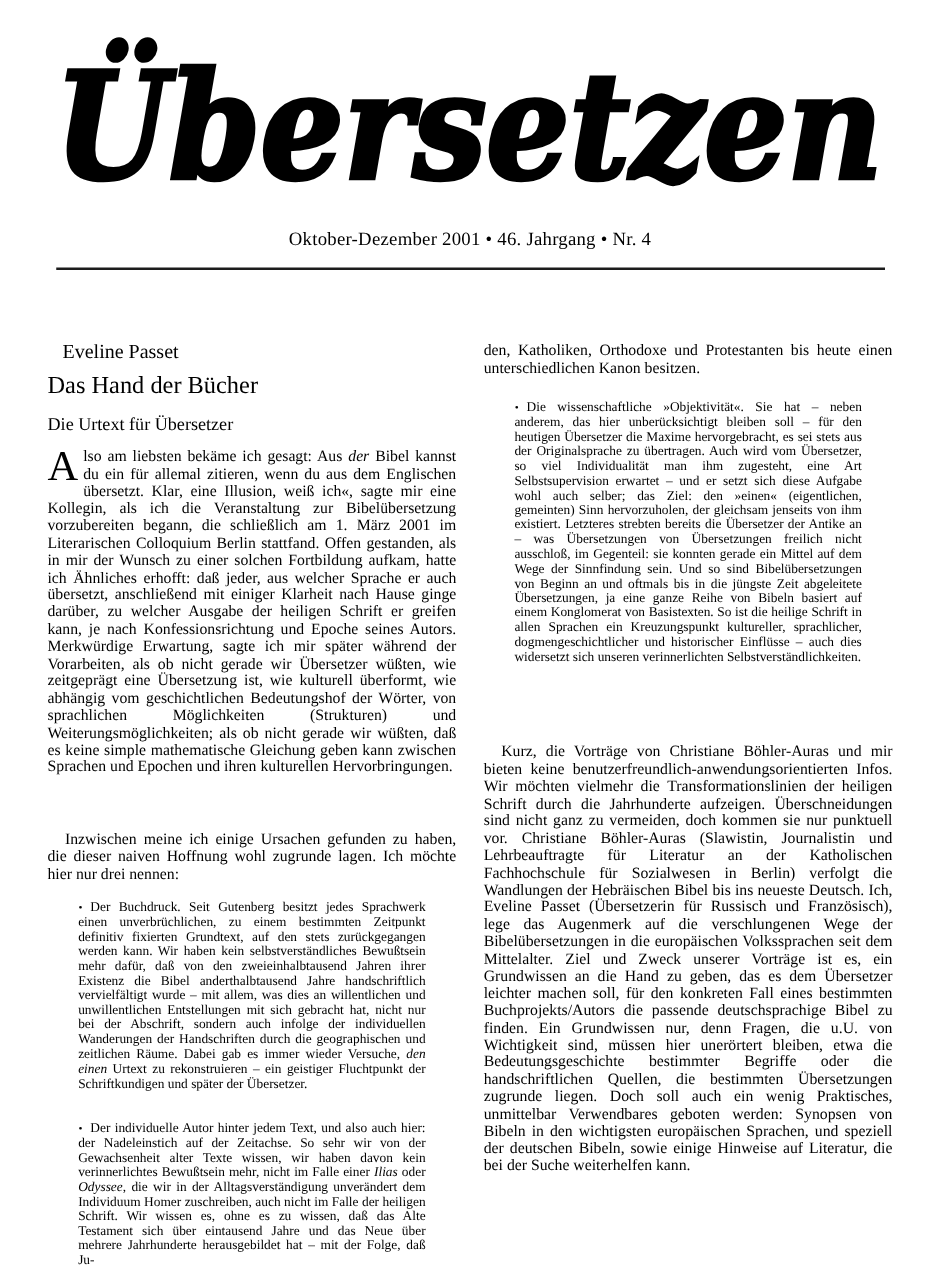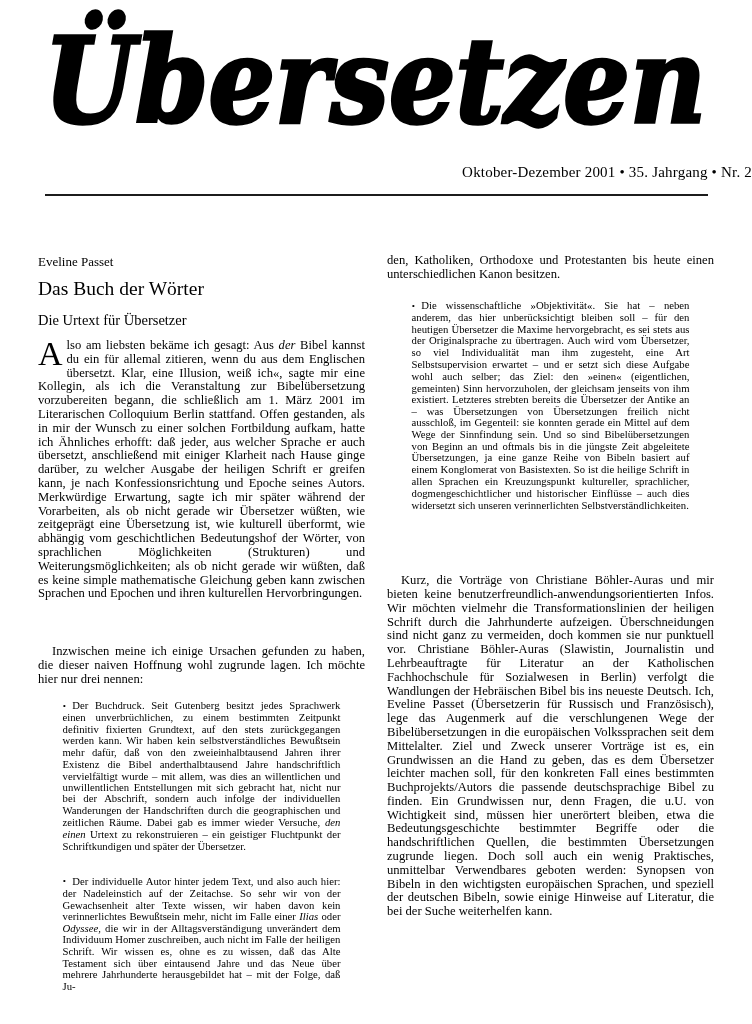--- a/index.html
+++ b/index.html
@@ -8,21 +8,21 @@
     background: #e8e8e8;
     font-family: "Liberation Serif", "DejaVu Serif", serif;
   }
   .page {
     position: relative;
     width: 752px; height: 1024px;
     background: #ffffff;
     color: #000000;
     overflow: hidden;
   }
-  .masthead { text-align: right; }
+  .masthead { padding-top: 20px; text-align: center; }
   .logo svg { display: block; margin: 0 auto; width: 680px; height: 160px; }
   .logo text {
     font-family: "DejaVu Serif", "Liberation Serif", serif;
     font-style: italic;
     font-weight: bold;
     fill: #000;
     stroke: #000;
     stroke-width: 3.5;
   }
   .issue-line {
@@ -34,21 +34,21 @@
   .rule { height: 2px; background: #1c1c1c; margin: 13px 44px 0 45px; }
 
   .content {
     display: flex;
     gap: 22px;
     padding: 58px 37px 0 38px;
     align-items: flex-start;
   }
   .column { width: 327px; }
 
-  .author { font-size: 13px; line-height: 15px; margin: 0 0 9px 0; }
+  .author { font-size: 16px; line-height: 15px; margin: 0 0 9px 12px; }
   .title  { font-size: 19.5px; line-height: 22px; font-weight: normal; margin: 0 0 12px 0; }
   .subtitle { font-size: 14.5px; line-height: 16px; font-weight: normal; margin: 0 0 11px 0; }
 
   .paras p {
     margin: 0;
     font-size: 12.6px;
     line-height: 13.8px;
     text-align: justify;
     hyphens: auto;
     -webkit-hyphens: auto;
@@ -67,28 +67,28 @@
 <body>
 
 <div class="page">
 
   <header class="masthead">
     <div class="logo">
       <svg viewBox="0 0 680 160" preserveAspectRatio="none">
         <text x="8" y="122" font-size="118" textLength="662" lengthAdjust="spacingAndGlyphs">Übersetzen</text>
       </svg>
     </div>
-    <div class="issue-line">Oktober-Dezember 2001 • 35. Jahrgang • Nr. 2</div>
+    <div class="issue-line">Oktober-Dezember 2001 • 46. Jahrgang • Nr. 4</div>
     <div class="rule"></div>
   </header>
 
   <main class="content">
     <div class="column">
       <div class="author">Eveline Passet</div>
-      <h1 class="title">Das Buch der Wörter</h1>
+      <h1 class="title">Das Hand der Bücher</h1>
       <h2 class="subtitle">Die Urtext für Übersetzer</h2>
       <div class="paras"><p class="plain"><span class="dropcap">A</span><span>lso am liebsten bekäme ich gesagt: Aus </span><em>der</em><span> Bibel kannst du ein für allemal zitieren, wenn du aus dem Englischen übersetzt. Klar, eine Illusion, weiß ich«, sagte mir eine Kollegin, als ich die Veranstaltung zur Bibelübersetzung vorzubereiten begann, die schließlich am 1. März 2001 im Literarischen Colloquium Berlin stattfand. Offen gestanden, als in mir der Wunsch zu einer solchen Fortbildung aufkam, hatte ich Ähnliches erhofft: daß jeder, aus welcher Sprache er auch übersetzt, anschließend mit einiger Klarheit nach Hause ginge darüber, zu welcher Ausgabe der heiligen Schrift er greifen kann, je nach Konfessionsrichtung und Epoche seines Autors. Merkwürdige Erwartung, sagte ich mir später während der Vorarbeiten, als ob nicht gerade wir Übersetzer wüßten, wie zeitgeprägt eine Übersetzung ist, wie kulturell überformt, wie abhängig vom geschichtlichen Bedeutungshof der Wörter, von sprachlichen Möglichkeiten (Strukturen) und Weiterungsmöglichkeiten; als ob nicht gerade wir wüßten, daß es keine simple mathematische Gleichung geben kann zwischen Sprachen und Epochen und ihren kulturellen Hervorbringungen.</span></p><p class="indent"><span>Inzwischen meine ich einige Ursachen gefunden zu haben, die dieser naiven Hoffnung wohl zugrunde lagen. Ich möchte hier nur drei nennen:</span></p><p class="bullet"><span class="bullet">•</span><span>Der Buchdruck. Seit Gutenberg besitzt jedes Sprachwerk einen unverbrüchlichen, zu einem bestimmten Zeitpunkt definitiv fixierten Grundtext, auf den stets zurückgegangen werden kann. Wir haben kein selbstverständliches Bewußtsein mehr dafür, daß von den zweieinhalbtausend Jahren ihrer Existenz die Bibel anderthalbtausend Jahre handschriftlich vervielfältigt wurde – mit allem, was dies an willentlichen und unwillentlichen Entstellungen mit sich gebracht hat, nicht nur bei der Abschrift, sondern auch infolge der individuellen Wanderungen der Handschriften durch die geographischen und zeitlichen Räume. Dabei gab es immer wieder Versuche, </span><em>den einen</em><span> Urtext zu rekonstruieren – ein geistiger Fluchtpunkt der Schriftkundigen und später der Übersetzer.</span></p><p class="bullet"><span class="bullet">•</span><span>Der individuelle Autor hinter jedem Text, und also auch hier: der Nadeleinstich auf der Zeitachse. So sehr wir von der Gewachsenheit alter Texte wissen, wir haben davon kein verinnerlichtes Bewußtsein mehr, nicht im Falle einer </span><em>Ilias</em><span> oder </span><em>Odyssee</em><span>, die wir in der Alltagsverständigung unverändert dem Individuum Homer zuschreiben, auch nicht im Falle der heiligen Schrift. Wir wissen es, ohne es zu wissen, daß das Alte Testament sich über eintausend Jahre und das Neue über mehrere Jahrhunderte herausgebildet hat – mit der Folge, daß Ju-</span></p></div>
     </div>
     <div class="column">
       <div class="paras"><p class="plain"><span>den, Katholiken, Orthodoxe und Protestanten bis heute einen unterschiedlichen Kanon besitzen.</span></p><p class="bullet"><span class="bullet">•</span><span>Die wissenschaftliche »Objektivität«. Sie hat – neben anderem, das hier unberücksichtigt bleiben soll – für den heutigen Übersetzer die Maxime hervorgebracht, es sei stets aus der Originalsprache zu übertragen. Auch wird vom Übersetzer, so viel Individualität man ihm zugesteht, eine Art Selbstsupervision erwartet – und er setzt sich diese Aufgabe wohl auch selber; das Ziel: den »einen« (eigentlichen, gemeinten) Sinn hervorzuholen, der gleichsam jenseits von ihm existiert. Letzteres strebten bereits die Übersetzer der Antike an – was Übersetzungen von Übersetzungen freilich nicht ausschloß, im Gegenteil: sie konnten gerade ein Mittel auf dem Wege der Sinnfindung sein. Und so sind Bibelübersetzungen von Beginn an und oftmals bis in die jüngste Zeit abgeleitete Übersetzungen, ja eine ganze Reihe von Bibeln basiert auf einem Konglomerat von Basistexten. So ist die heilige Schrift in allen Sprachen ein Kreuzungspunkt kultureller, sprachlicher, dogmengeschichtlicher und historischer Einflüsse – auch dies widersetzt sich unseren verinnerlichten Selbstverständlichkeiten.</span></p><p class="indent"><span>Kurz, die Vorträge von Christiane Böhler-Auras und mir bieten keine benutzerfreundlich-anwendungsorientierten Infos. Wir möchten vielmehr die Transformationslinien der heiligen Schrift durch die Jahrhunderte aufzeigen. Überschneidungen sind nicht ganz zu vermeiden, doch kommen sie nur punktuell vor. Christiane Böhler-Auras (Slawistin, Journalistin und Lehrbeauftragte für Literatur an der Katholischen Fachhochschule für Sozialwesen in Berlin) verfolgt die Wandlungen der Hebräischen Bibel bis ins neueste Deutsch. Ich, Eveline Passet (Übersetzerin für Russisch und Französisch), lege das Augenmerk auf die verschlungenen Wege der Bibelübersetzungen in die europäischen Volkssprachen seit dem Mittelalter. Ziel und Zweck unserer Vorträge ist es, ein Grundwissen an die Hand zu geben, das es dem Übersetzer leichter machen soll, für den konkreten Fall eines bestimmten Buchprojekts/Autors die passende deutschsprachige Bibel zu finden. Ein Grundwissen nur, denn Fragen, die u.U. von Wichtigkeit sind, müssen hier unerörtert bleiben, etwa die Bedeutungsgeschichte bestimmter Begriffe oder die handschriftlichen Quellen, die bestimmten Übersetzungen zugrunde liegen. Doch soll auch ein wenig Praktisches, unmittelbar Verwendbares geboten werden: Synopsen von Bibeln in den wichtigsten europäischen Sprachen, und speziell der deutschen Bibeln, sowie einige Hinweise auf Literatur, die bei der Suche weiterhelfen kann.</span></p></div>
     </div>
   </main>
 
 </div>
 

